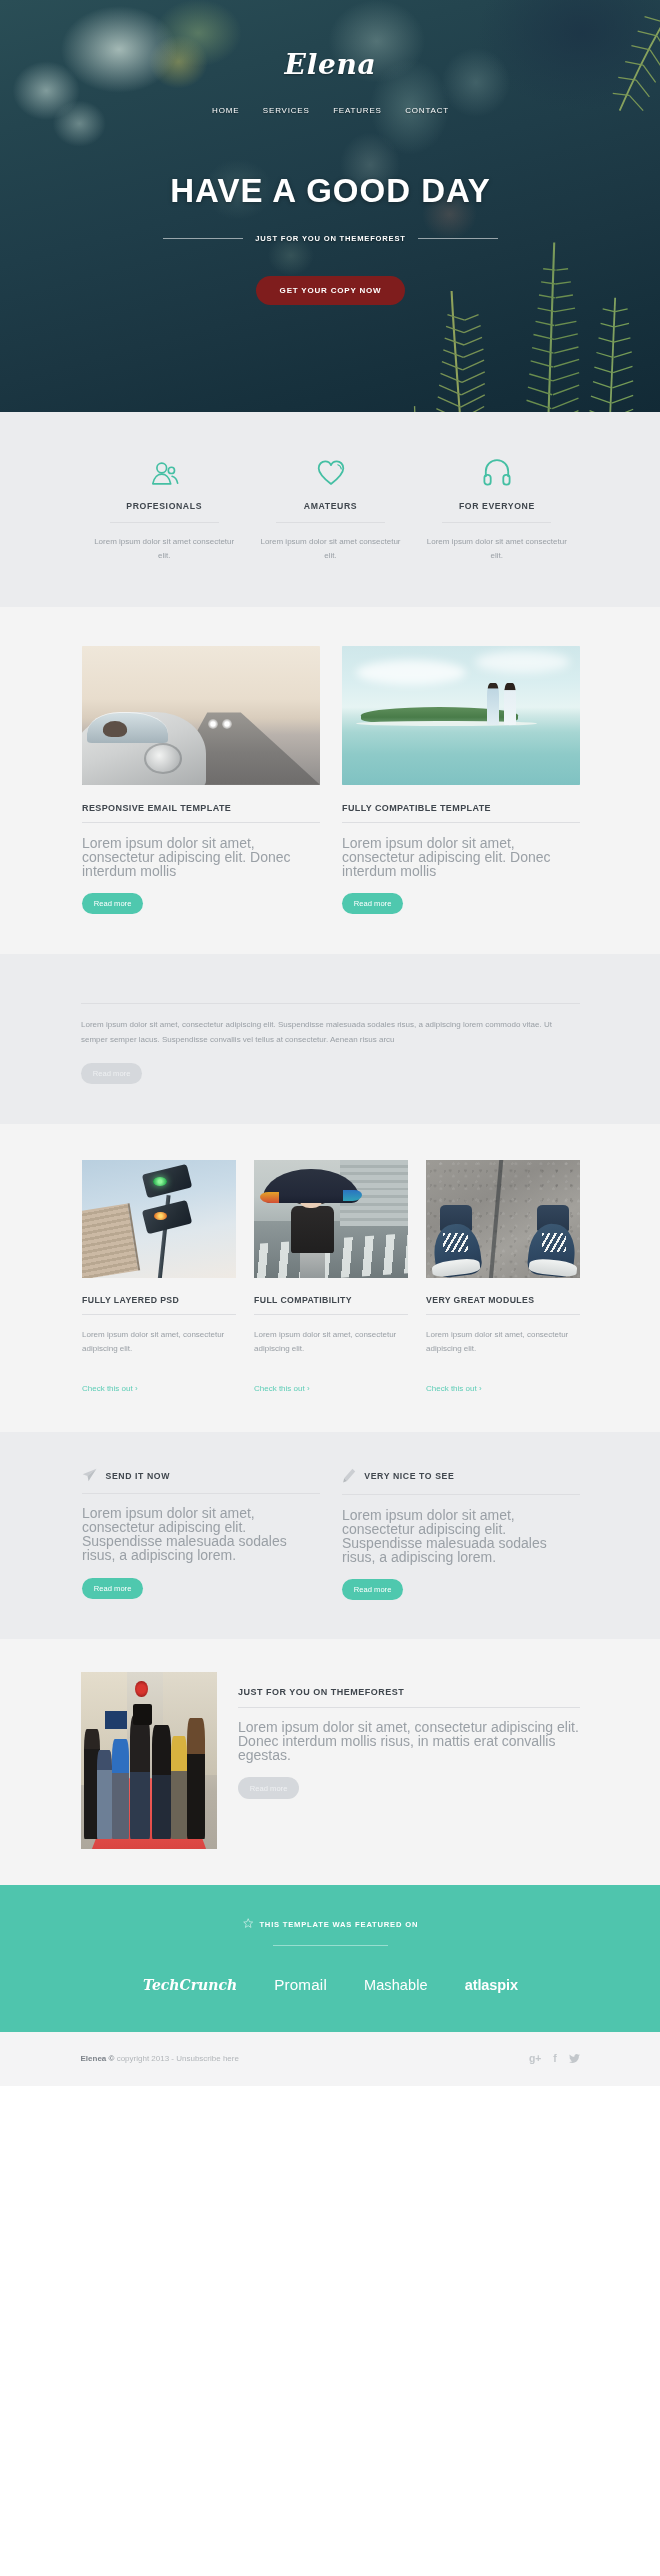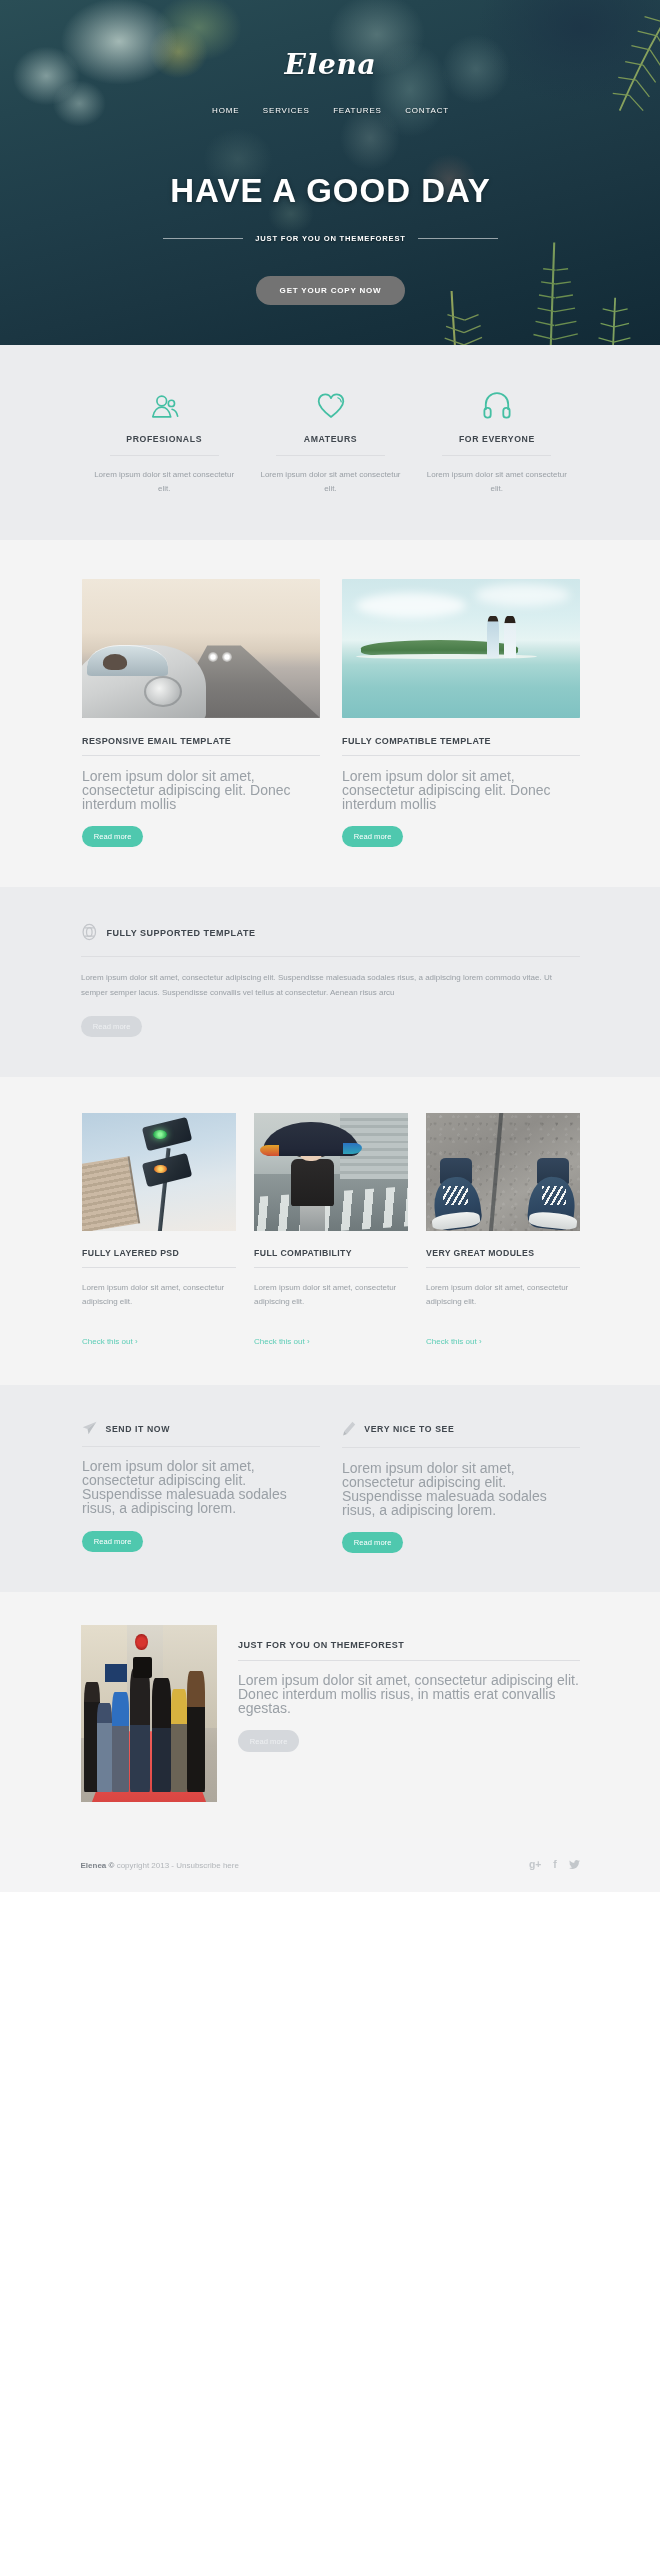--- a/index.html
+++ b/index.html
@@ -9,21 +9,21 @@
     font-family: "Liberation Sans", sans-serif;
   }
   body { width: 661px; overflow-x: hidden; }
 
   .page { width: 661px; position: relative; }
 
   
   .hero {
     position: relative;
     width: 661px;
-    height: 345px;
+    height: 412px;
     overflow: hidden;
     background: #1d3c47;
   }
   .hero-bg {
     position: absolute;
     inset: 0;
     background:
       radial-gradient(ellipse 83px 62px at 18% 12%, rgba(205,222,214,0.75), rgba(205,222,214,0) 70%),
       radial-gradient(ellipse 48px 42px at 7% 22%, rgba(190,212,206,0.6), rgba(190,212,206,0) 70%),
       radial-gradient(ellipse 38px 33px at 12% 30%, rgba(178,202,196,0.5), rgba(178,202,196,0) 70%),
@@ -97,21 +97,21 @@
     font-size: 7.6px;
     font-weight: bold;
     color: #ffffff;
     letter-spacing: 0.8px;
     white-space: nowrap;
     text-shadow: 0 0.7px 2.1px rgba(0,0,0,0.4);
   }
   .hero-cta {
     display: inline-block;
     margin-top: 33px;
-    background: #737373;
+    background: #7f1d1d;
     color: #ffffff;
     font-size: 8px;
     font-weight: bold;
     letter-spacing: 0.8px;
     padding: 10.4px 23.6px;
     border-radius: 16.6px;
     text-decoration: none;
     border: none;
     cursor: pointer;
     font-family: "Liberation Sans", sans-serif;
@@ -804,32 +804,20 @@
         <div class="card-rule"></div>
         <div class="card-text">Lorem ipsum dolor sit amet, consectetur adipiscing elit. Donec interdum mollis</div>
         <a class="btn-teal" href="#">Read more</a>
       </div>
 
     </div>
   </div>
 
   <div class="sec sec-dark">
     <div class="wrap supported">
-      <div class="sup-head">
-        <span>
-          <svg width="16.6" height="18" viewBox="0 0 24 26">
-            <g fill="none" stroke="#c3c6ca" stroke-width="1.8">
-              <ellipse cx="12" cy="13" rx="9" ry="11"></ellipse>
-              <ellipse cx="12" cy="13" rx="4" ry="6.5"></ellipse>
-              <path d="M5 7 L 19 7 M5 19 L 19 19"></path>
-            </g>
-          </svg>
-        </span>
-        <span class="sup-title">FULLY SUPPORTED TEMPLATE</span>
-      </div>
       <div class="sup-rule"></div>
       <div class="sup-text">Lorem ipsum dolor sit amet, consectetur adipiscing elit. Suspendisse malesuada sodales risus, a adipiscing lorem commodo vitae. Ut semper semper lacus. Suspendisse convallis vel tellus at consectetur. Aenean risus arcu</div>
       <a class="btn-muted" href="#">Read more</a>
     </div>
   </div>
 
   <div class="sec sec-light">
     <div class="wrap three-col">
 
       <div class="col3">
@@ -955,20 +943,37 @@
       </div>
       <div class="wide-body">
         <div class="wide-title">JUST FOR YOU ON THEMEFOREST</div>
         <div class="card-rule"></div>
         <div class="card-text">Lorem ipsum dolor sit amet, consectetur adipiscing elit. Donec interdum mollis risus, in mattis erat convallis egestas.</div>
         <a class="btn-muted" href="#">Read more</a>
       </div>
     </div>
   </div>
 
+  <div class="band">
+    <div class="band-head">
+      <span>
+        <svg width="10.4" height="10.4" viewBox="0 0 15 15">
+          <path d="M7.5 1 L 9.3 5.4 L 14 5.8 L 10.4 8.9 L 11.5 13.6 L 7.5 11.1 L 3.5 13.6 L 4.6 8.9 L 1 5.8 L 5.7 5.4 Z" fill="none" stroke="rgba(255,255,255,0.75)" stroke-width="1"></path>
+        </svg>
+      </span>
+      <span class="band-title">THIS TEMPLATE WAS FEATURED ON</span>
+    </div>
+    <div class="band-rule"></div>
+    <div class="brands">
+      <span class="brand brand-techcrunch">TechCrunch</span>
+      <span class="brand brand-promail">Promail</span>
+      <span class="brand brand-mashable">Mashable</span>
+      <span class="brand brand-atlaspix">atlaspix</span>
+    </div>
+  </div>
 
   <div class="footbar">
     <div class="foot-inner">
       <div class="foot-copy">
         <b>Elenea ©</b><span> copyright 2013 - Unsubscribe here</span>
       </div>
       <div class="socials">
         <a class="soc" href="#">g+</a>
         <a class="soc" href="#">f</a>
         <a class="soc" href="#">

